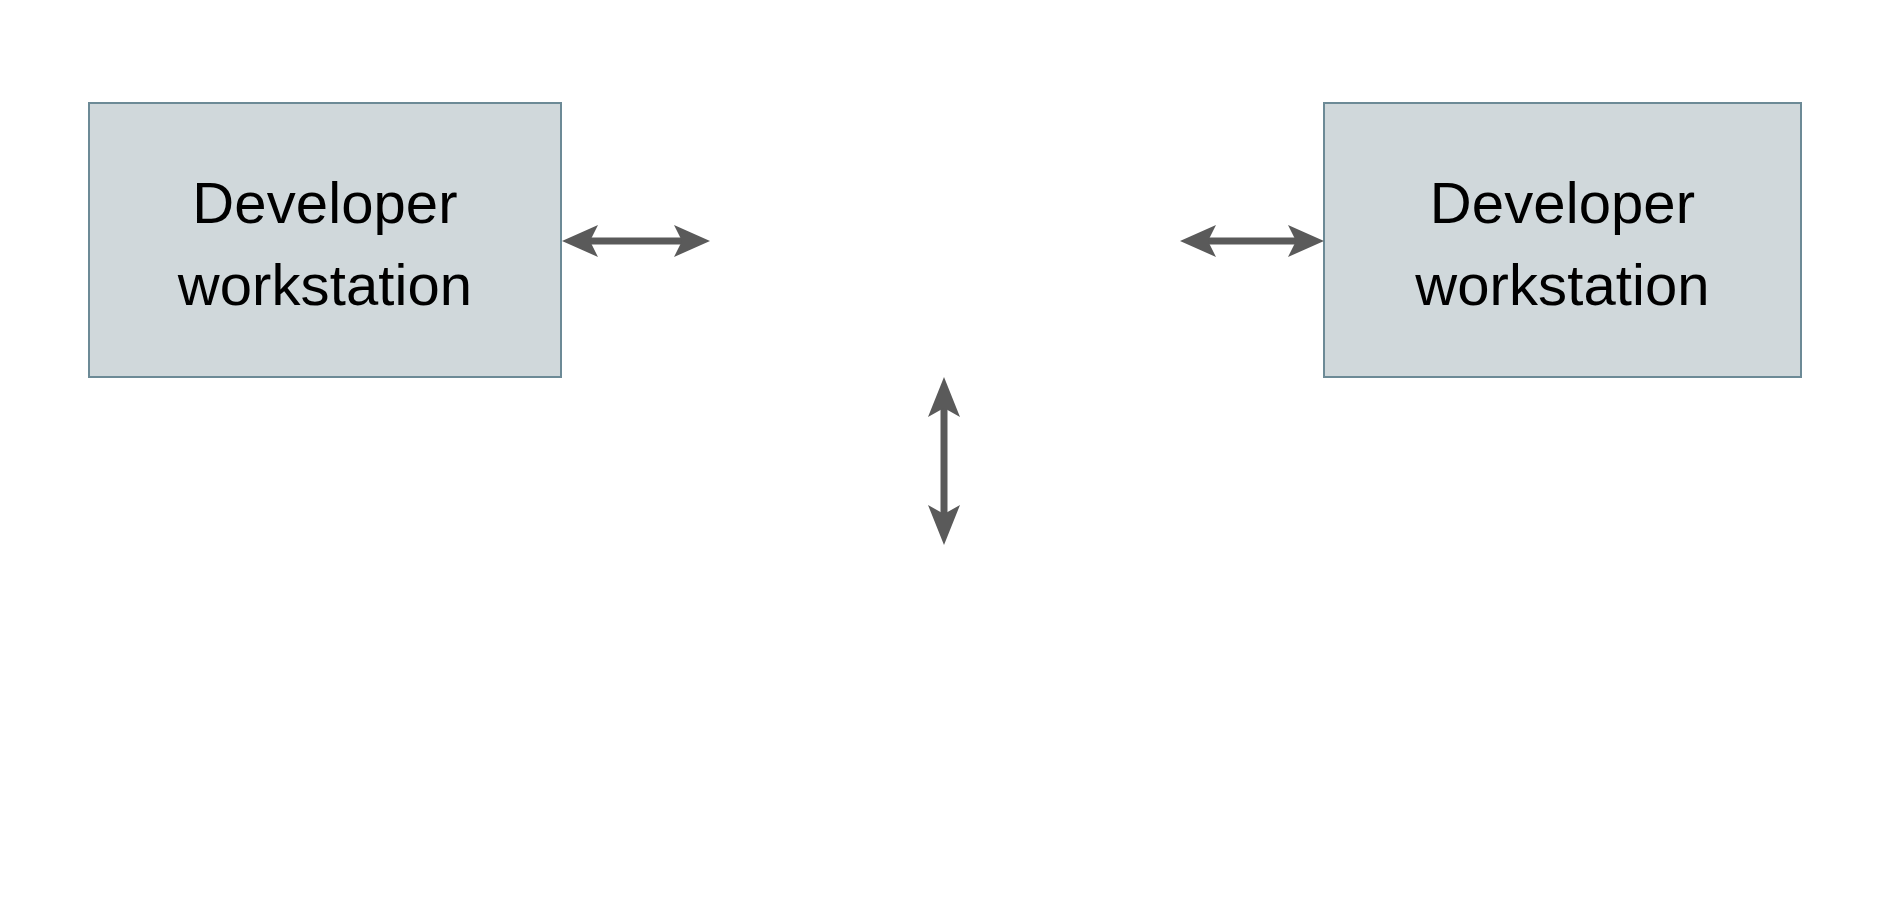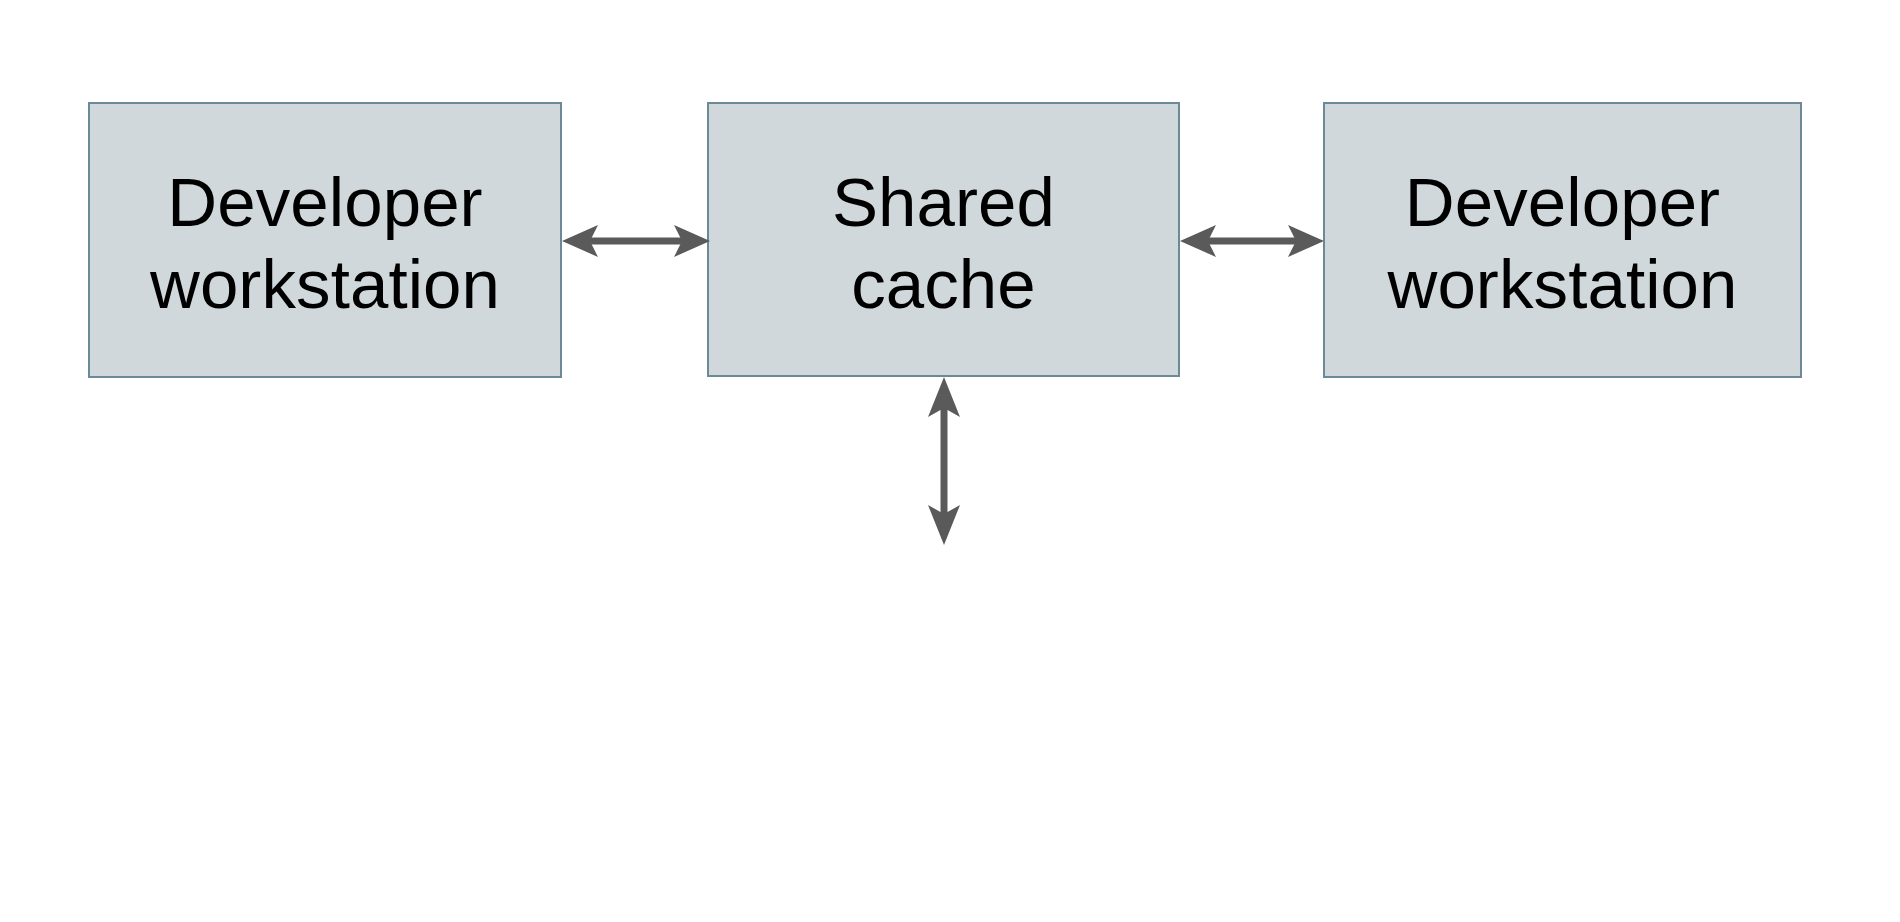--- a/index.html
+++ b/index.html
@@ -22,21 +22,21 @@
     position: absolute;
     box-sizing: border-box;
     background: #d0d8db;
     border: 2px solid #6c8a96;
     display: flex;
     align-items: center;
     justify-content: center;
     text-align: center;
   }
   .node-label {
-    font-size: 69px;
+    font-size: 58px;
     line-height: 82px;
     color: #000000;
     font-weight: 400;
     letter-spacing: 0.1px;
     white-space: pre-line;
     padding: 0 6px;
     margin-top: 8px;
   }
   
   #node-dev-left   { left: 88px;   top: 102px; width: 474px; height: 276px; }
@@ -55,24 +55,20 @@
 </head>
 <body>
 
 <div id="canvas">
 
   <div class="node" id="node-dev-left">
     <span class="node-label">Developer
 workstation</span>
   </div>
 
-  <div class="node" id="node-shared">
-    <span class="node-label">Shared
-cache</span>
-  </div>
 
   <div class="node" id="node-dev-right">
     <span class="node-label">Developer
 workstation</span>
   </div>
 
 
   <svg class="edge" id="edge-left-shared" viewBox="0 0 156 70">
     <g>
       <line x1="26" y1="35" x2="130" y2="35" stroke="#5a5a5a" stroke-width="7"></line>

